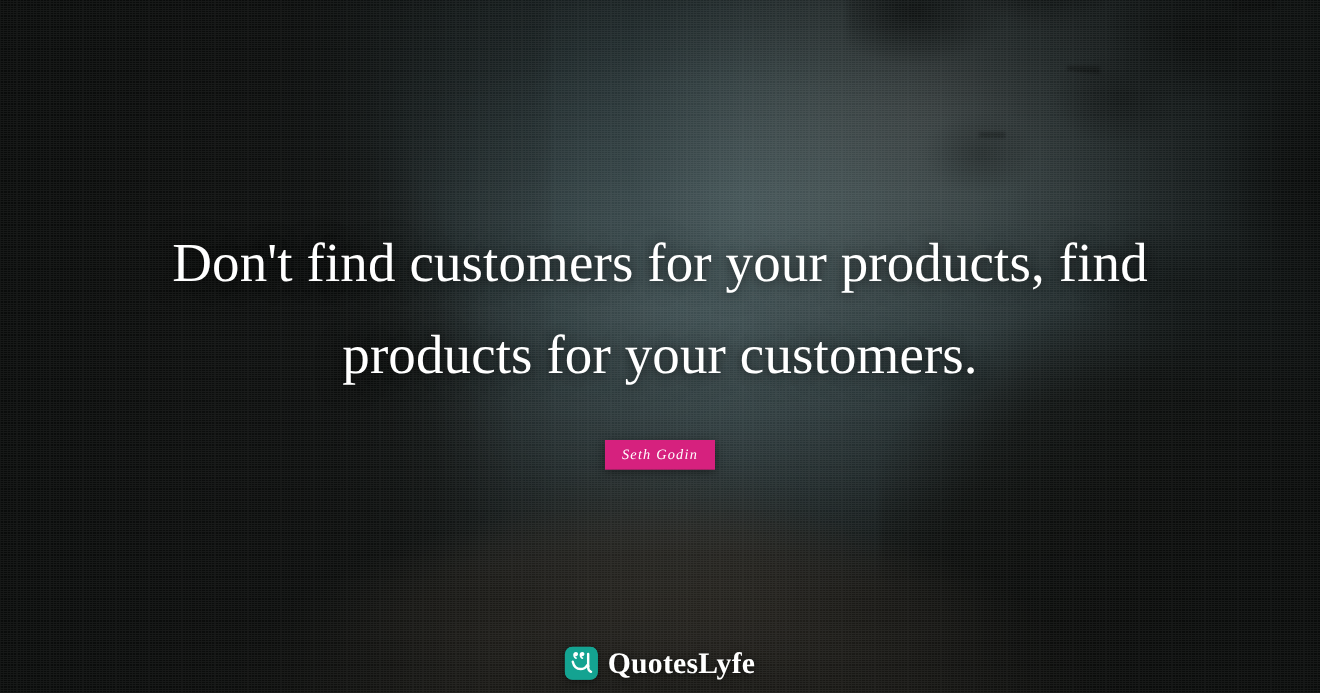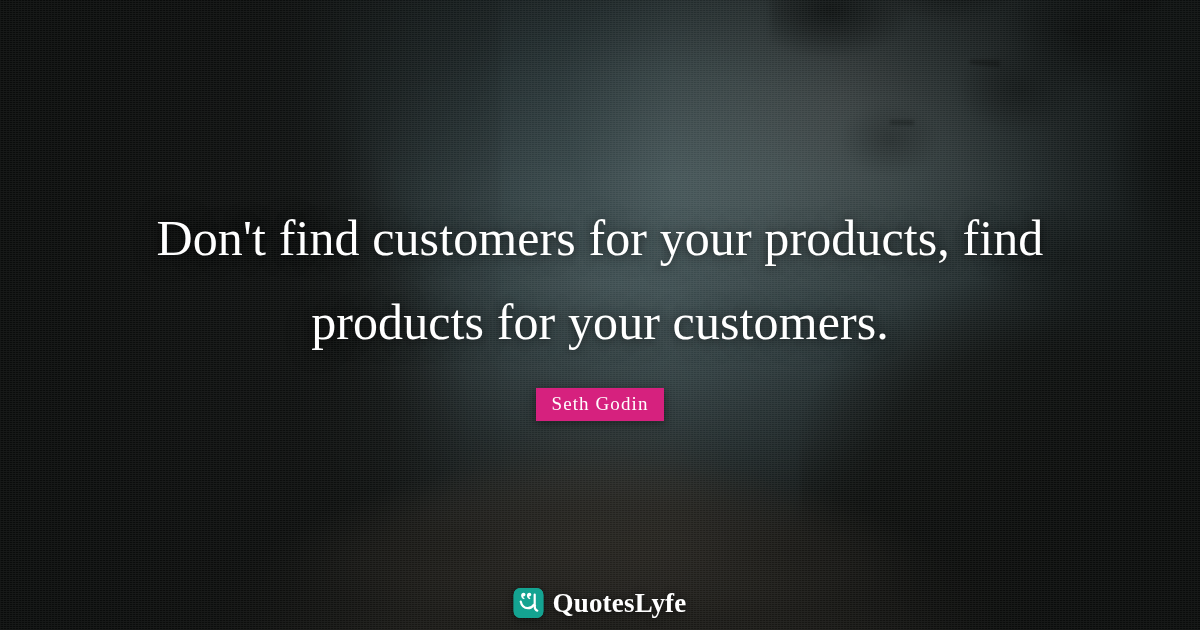--- a/index.html
+++ b/index.html
@@ -173,31 +173,32 @@
     color: #ffffff;
     font-family: "Liberation Serif", serif;
     font-size: 50px;
     line-height: 84px;
     font-weight: 400;
     letter-spacing: .1px;
     text-shadow: 0 1px 10px rgba(0,0,0,.55), 0 0 28px rgba(0,0,0,.35);
   }
 
   .author-badge {
-    margin-top: 24px;
+    margin-top: 36px;
     display: inline-block;
     background: #d6217e;
     color: #ffffff;
     font-family: "Liberation Serif", serif;
-    font-size: 19px;
+    font-size: 13px;
     font-weight: 400;
     letter-spacing: 1.1px;
     padding: 5px 15px 6px;
     white-space: nowrap;
     box-shadow: 0 2px 9px rgba(0,0,0,.42);
+    font-style: italic;
   }
 
   .brand {
     position: absolute;
     left: 50%;
     top: 556px;
     transform: translateX(-50%);
     display: flex;
     align-items: center;
     gap: 9px;

